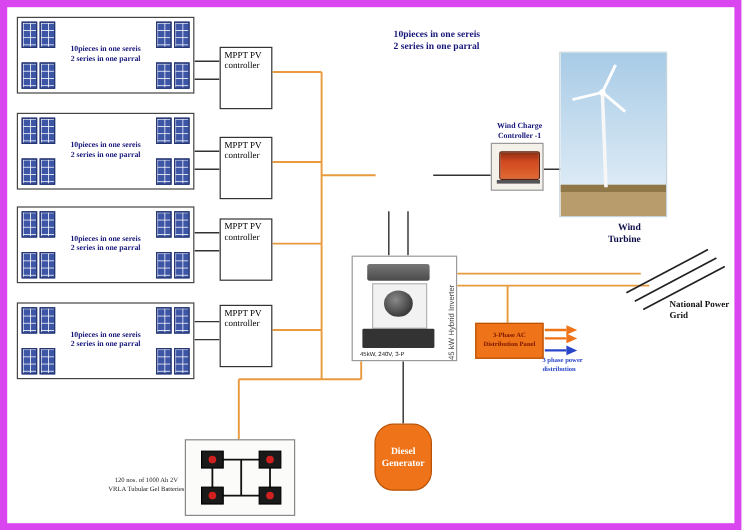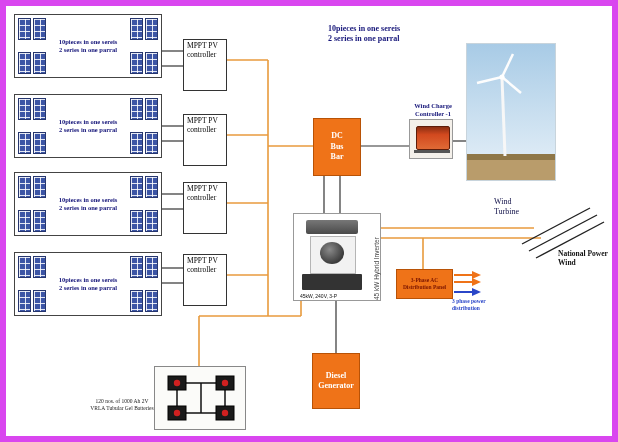--- a/index.html
+++ b/index.html
@@ -18,29 +18,29 @@
   .array-label{position:absolute;left:28px;right:28px;top:50%;transform:translateY(-50%);
     text-align:center;font-weight:bold;color:#16167a;font-size:6.5px;line-height:1.3;}
   
   .mppt{left:177px;width:44px;height:52px;border:1px solid #333;background:#fff;
     font-size:7.5px;line-height:1.15;padding:2px 3px;color:#000;overflow-wrap:break-word;word-break:break-word;}
   
   .orange-box{background:#ef7318;border:1px solid #b85206;color:#fff;font-weight:bold;
     display:flex;align-items:center;justify-content:center;text-align:center;}
   .dcbus{left:307px;top:112px;width:48px;height:58px;font-size:8px;}
   .dcbus .inner{width:22px;line-height:1.3;}
-  .diesel{left:306px;top:347px;width:48px;height:56px;font-size:8px;}
+  .diesel{left:306px;top:347px;width:48px;height:56px;font-size:8px;border-radius:16px;}
   .diesel .inner{width:40px;line-height:1.3;overflow-wrap:break-word;word-break:break-word;}
   .acpanel{left:390px;top:263px;width:57px;height:30px;font-size:5.5px;color:#7a1500;}
   .acpanel .inner{width:49px;line-height:1.25;}
   
   .navy-note{color:#16167a;font-weight:bold;font-size:8px;line-height:1.3;}
   .top-note{left:322px;top:18px;width:120px;}
   .wcc-label{left:398px;top:96px;width:58px;text-align:center;font-size:6.5px;font-weight:bold;color:#16167a;line-height:1.25;}
-  .turbine-label{left:488px;top:179px;width:40px;text-align:left;font-size:8px;font-weight:normal;color:#101048;line-height:1.3;margin-top:12px;}
+  .turbine-label{left:488px;top:179px;width:40px;text-align:right;font-size:8px;font-weight:bold;color:#101048;line-height:1.3;}
   .grid-label{left:552px;top:243px;width:52px;font-size:7.5px;font-weight:bold;color:#111;line-height:1.25;}
   .phase-note{left:446px;top:292px;width:62px;font-size:5.5px;color:#2a46c8;font-weight:bold;line-height:1.25;}
   .battery-label{left:84px;top:392px;width:64px;text-align:center;font-size:5.5px;color:#222;line-height:1.3;}
   
   .wcc-img{left:403px;top:113px;width:44px;height:40px;background:#f4f0ea;border:1px solid #999;}
   .wcc-device{position:absolute;left:6px;top:6px;width:32px;height:22px;background:linear-gradient(#8c2f12,#d2491f 35%,#e06a35);border:1px solid #5e1d0a;border-radius:2px;}
   .wcc-base{position:absolute;left:4px;bottom:5px;width:36px;height:3px;background:#555;}
   
   .turbine{left:460px;top:37px;width:90px;height:138px;border:1px solid #c8d4dc;overflow:hidden;}
   
@@ -204,23 +204,20 @@
       <div>10pieces in one sereis</div>
       <div>2 series in one parral</div>
     </div>
   </div>
 
   <div class="abs mppt" style="top:33px">MPPT PV controller</div>
   <div class="abs mppt" style="top:108px">MPPT PV controller</div>
   <div class="abs mppt" style="top:176px">MPPT PV controller</div>
   <div class="abs mppt" style="top:248px">MPPT PV controller</div>
 
-  <div class="abs orange-box dcbus">
-    <div class="inner">DC Bus Bar</div>
-  </div>
 
   <div class="abs wcc-label">Wind Charge Controller -1</div>
   <div class="abs wcc-img">
     <div class="wcc-device"></div>
     <div class="wcc-base"></div>
   </div>
 
   <div class="abs turbine">
     <svg width="90" height="138" viewBox="0 0 90 138">
       <defs>
@@ -248,21 +245,21 @@
     <div class="inv-bottom"></div>
     <div class="inv-side-label">45 kW Hybrid Inverter</div>
     <div class="inv-spec">45kW, 240V, 3-P</div>
   </div>
 
   <div class="abs orange-box acpanel">
     <div class="inner">3-Phase AC Distribution Panel</div>
   </div>
   <div class="abs phase-note">3 phase power distribution</div>
 
-  <div class="abs grid-label">National Power Wind</div>
+  <div class="abs grid-label">National Power Grid</div>
 
   <div class="abs orange-box diesel">
     <div class="inner">Diesel Generator</div>
   </div>
 
   <div class="abs battery">
     <svg width="92" height="64" viewBox="0 0 92 64">
       <g stroke="#111" stroke-width="1.5" fill="none">
         <line x1="22" y1="16" x2="70" y2="16"></line>
           <line x1="22" y1="46" x2="70" y2="46"></line>

